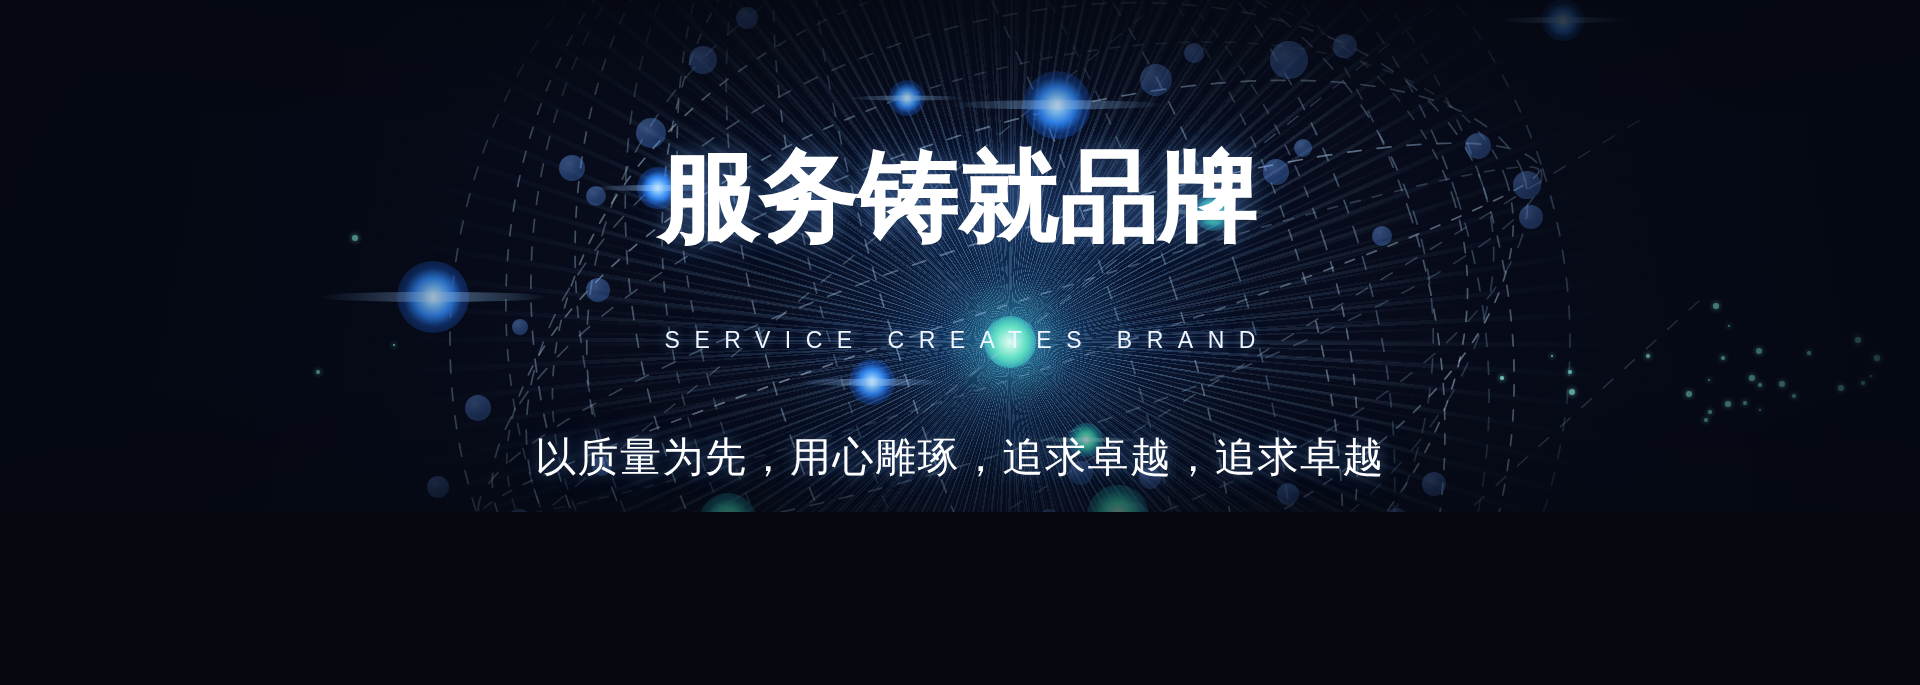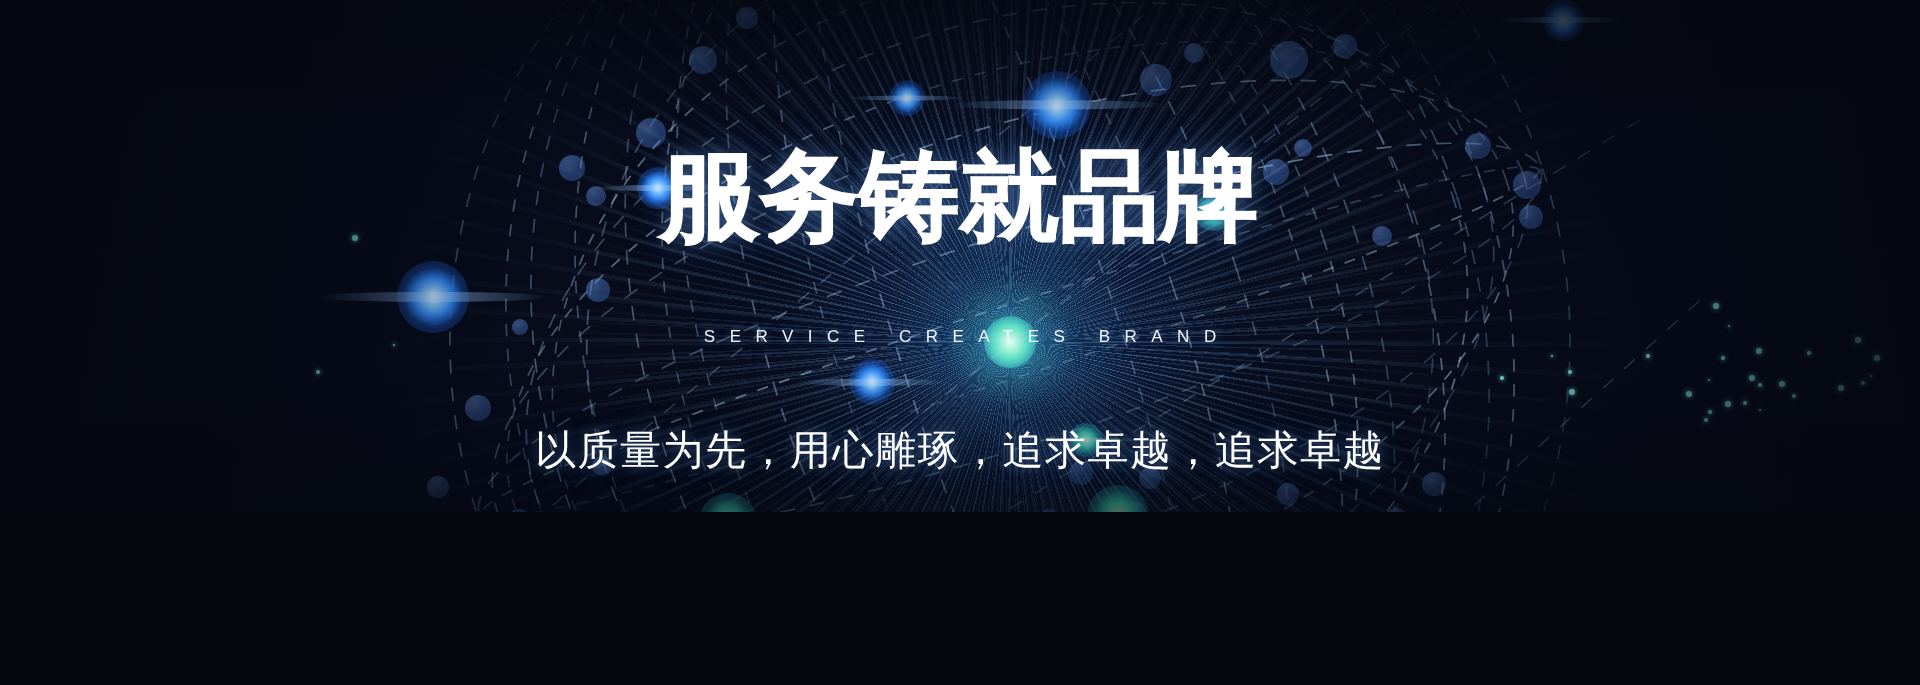--- a/index.html
+++ b/index.html
@@ -166,21 +166,21 @@
     letter-spacing: 1px;
     white-space: nowrap;
     text-shadow:
       0 0 18px rgba(120,180,255,0.38),
       0 0 48px rgba(60,130,230,0.22),
       0 2px 3px rgba(0,0,0,0.35);
     -webkit-text-stroke: 1.4px #ffffff;
   }
   #subheadline {
     margin-top: 16px;
-    font-size: 17px;
+    font-size: 23px;
     font-weight: 400;
     color: #f2f7ff;
     letter-spacing: 14.5px;
     text-indent: 14.5px;
     white-space: nowrap;
     text-shadow: 0 0 12px rgba(130,185,255,0.45), 0 0 30px rgba(50,120,220,0.25);
   }
   #tagline {
     margin-top: 76px;
     font-size: 41px;

